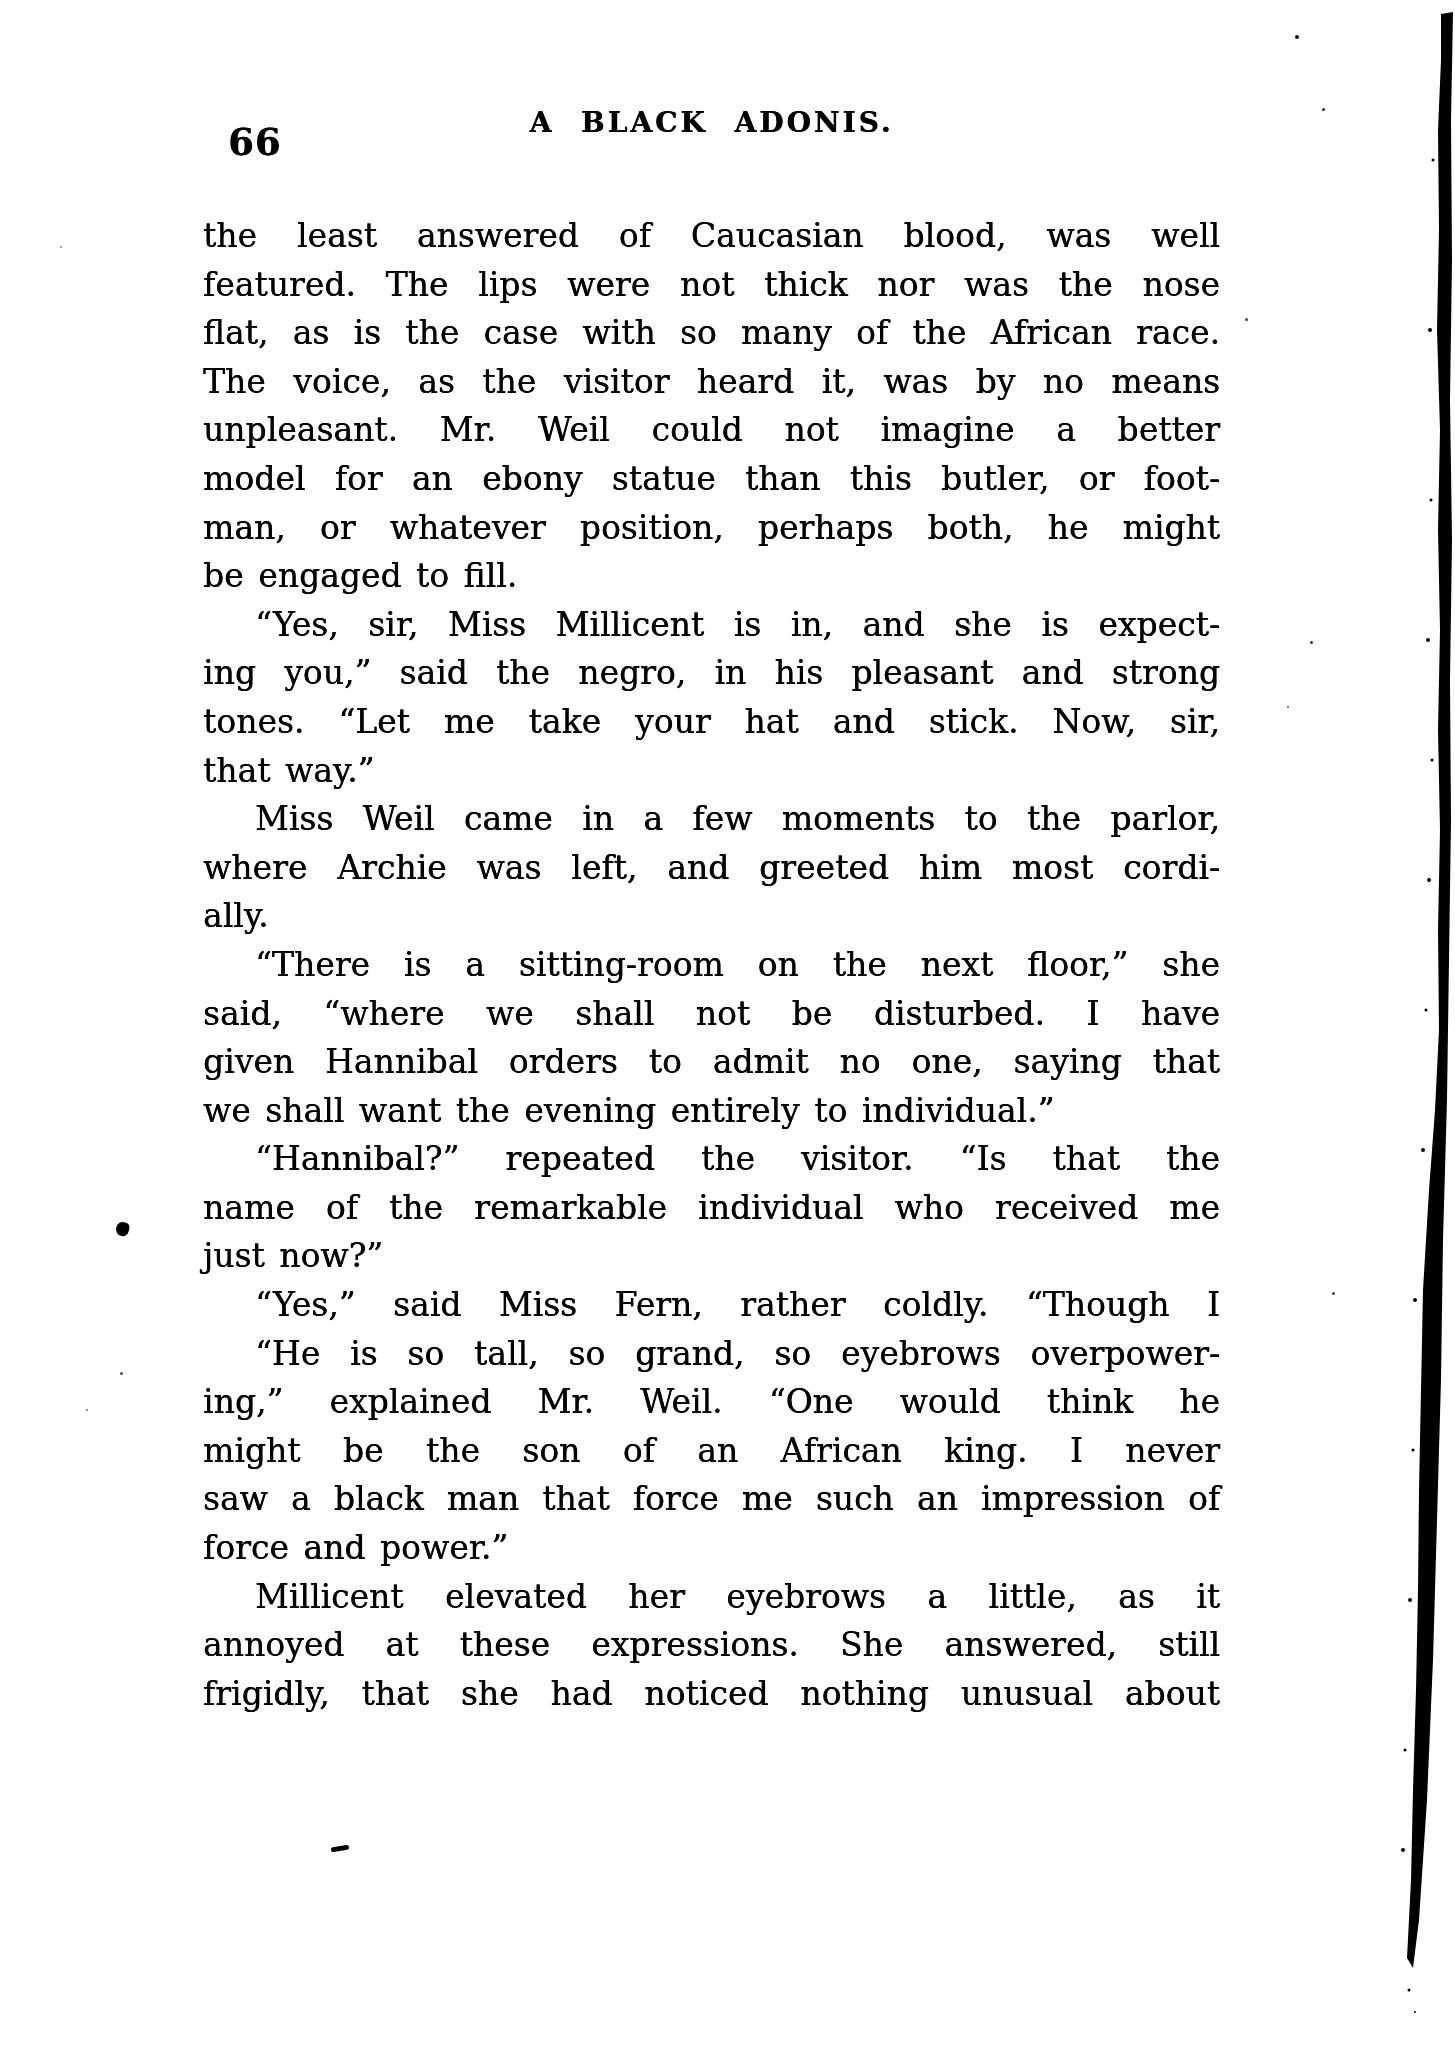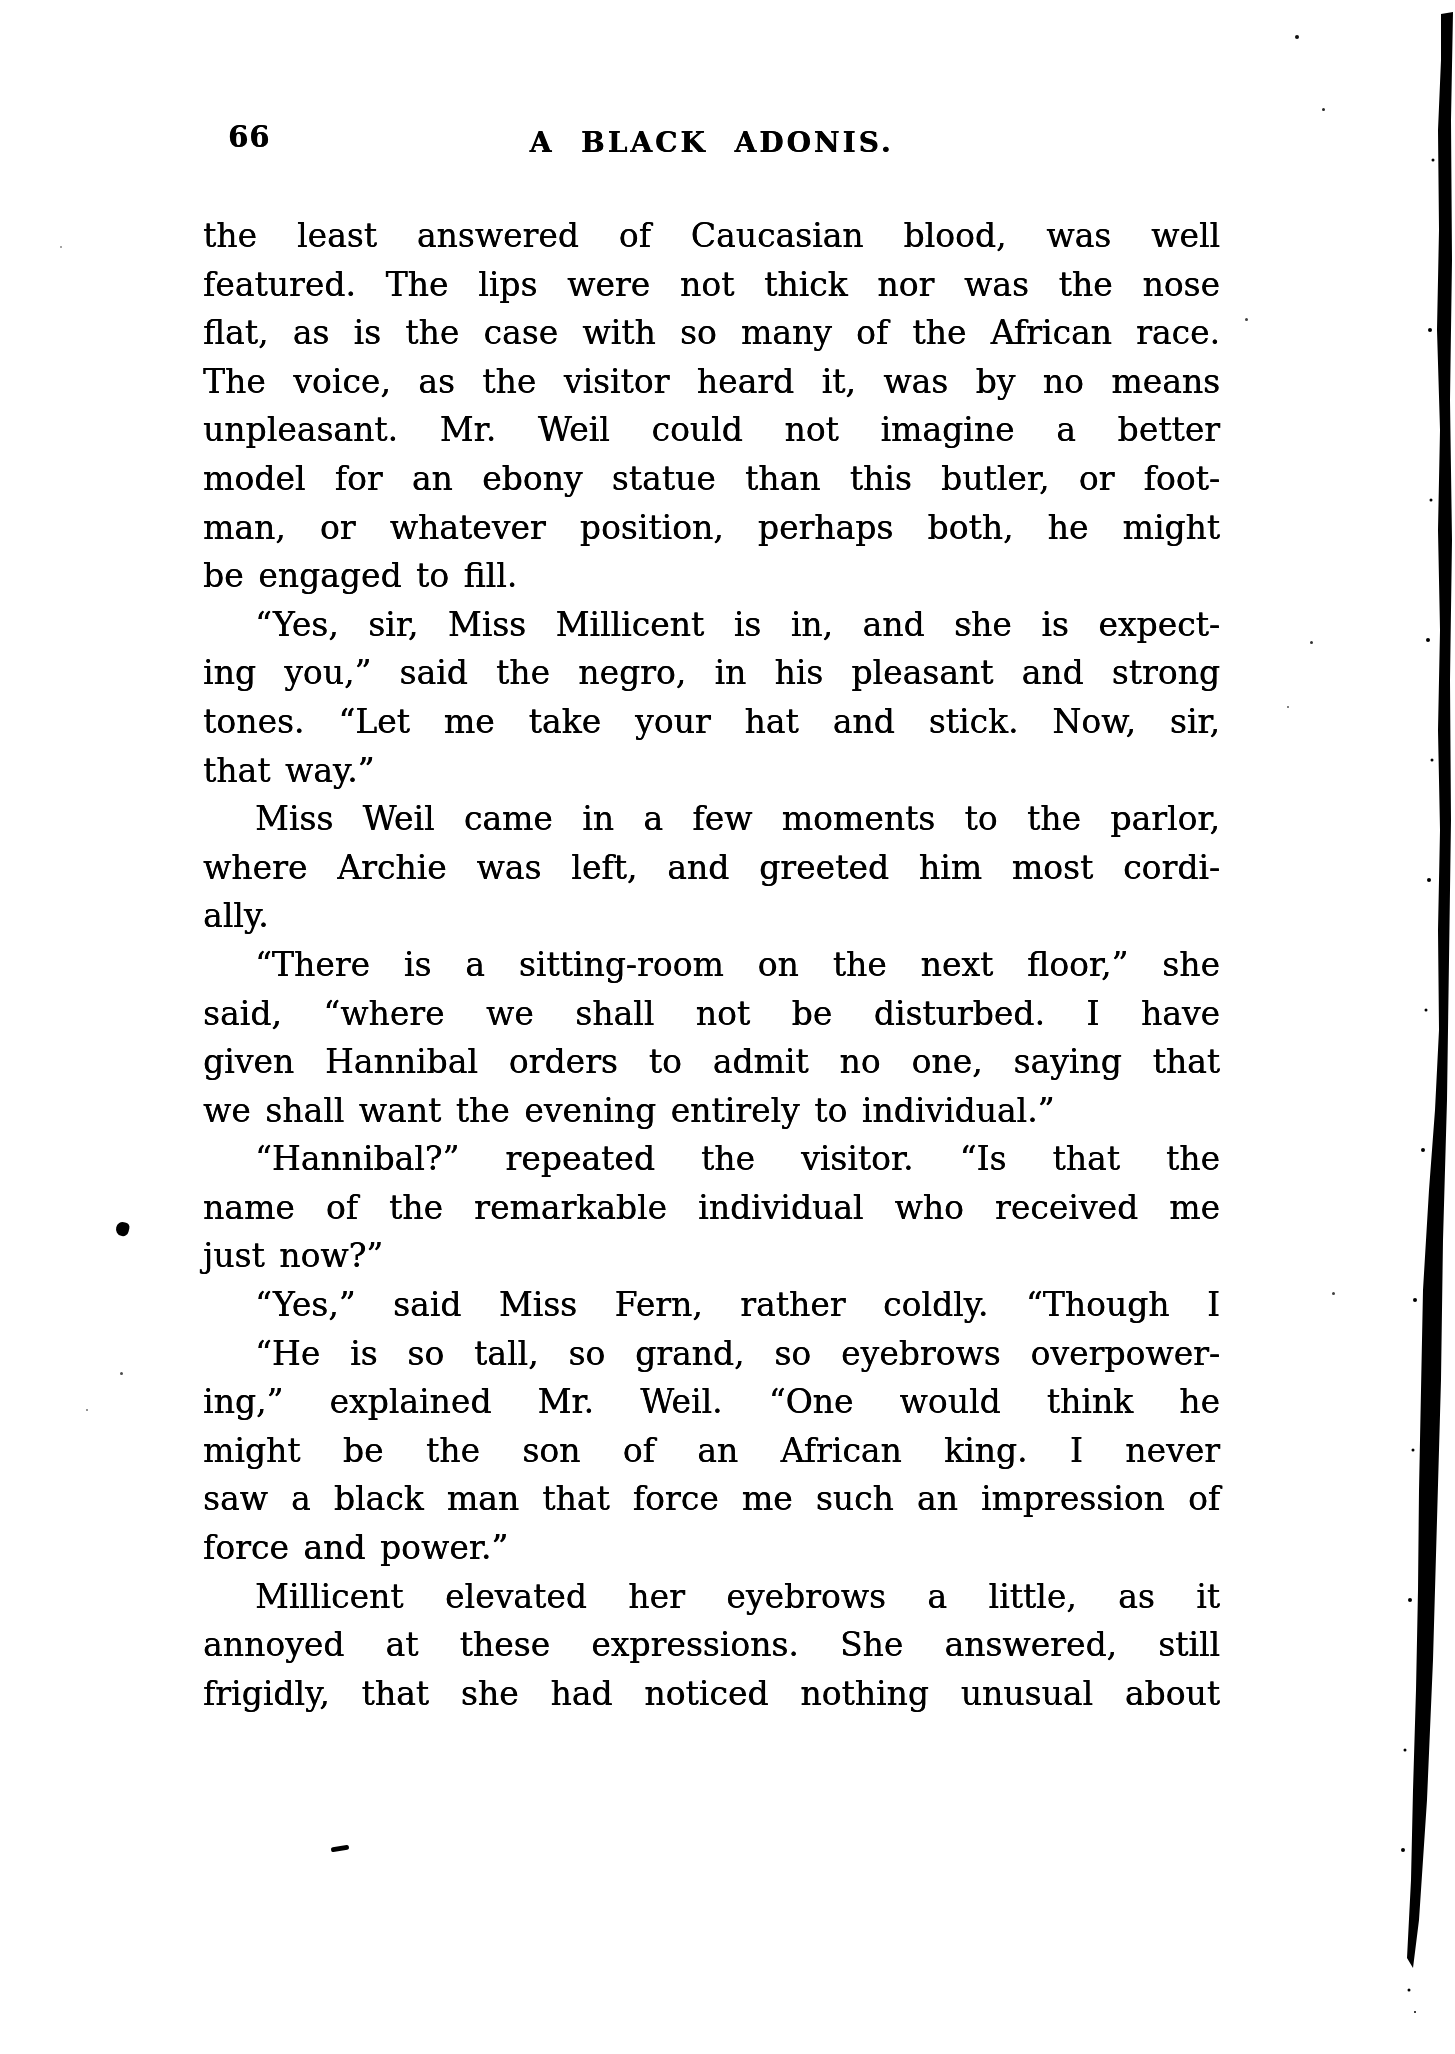--- a/index.html
+++ b/index.html
@@ -13,29 +13,29 @@
     height: 2054px;
     background: #ffffff;
     overflow: hidden;
     font-family: "DejaVu Serif", "Liberation Serif", serif;
     color: #000000;
   }
   .page-number {
     position: absolute;
     left: 228px;
     top: 120px;
-    font-size: 29px;
+    font-size: 37px;
     font-weight: bold;
     letter-spacing: 1px;
     text-shadow: 0.4px 0 currentColor;
   }
   .running-title {
     position: absolute;
     left: 203px;
-    top: 126px;
+    top: 106px;
     width: 1017px;
     text-align: center;
     font-size: 28px;
     font-weight: bold;
     letter-spacing: 3px;
     word-spacing: 14px;
     text-shadow: 0.4px 0 currentColor;
   }
   .body-text {
     position: absolute;

